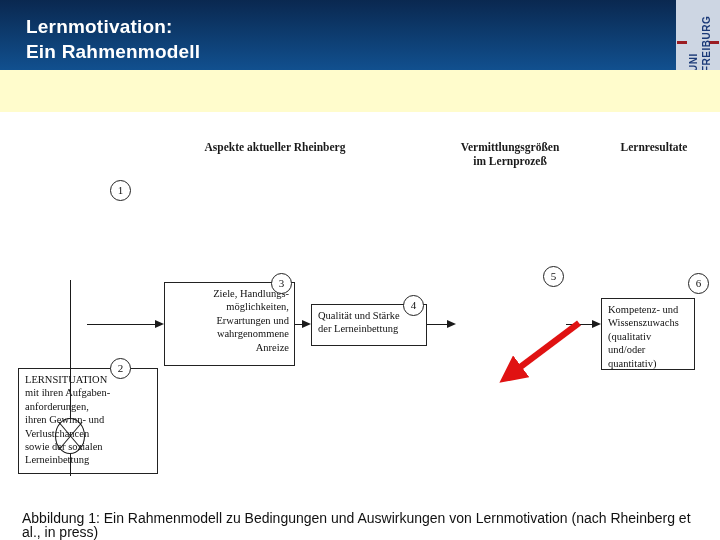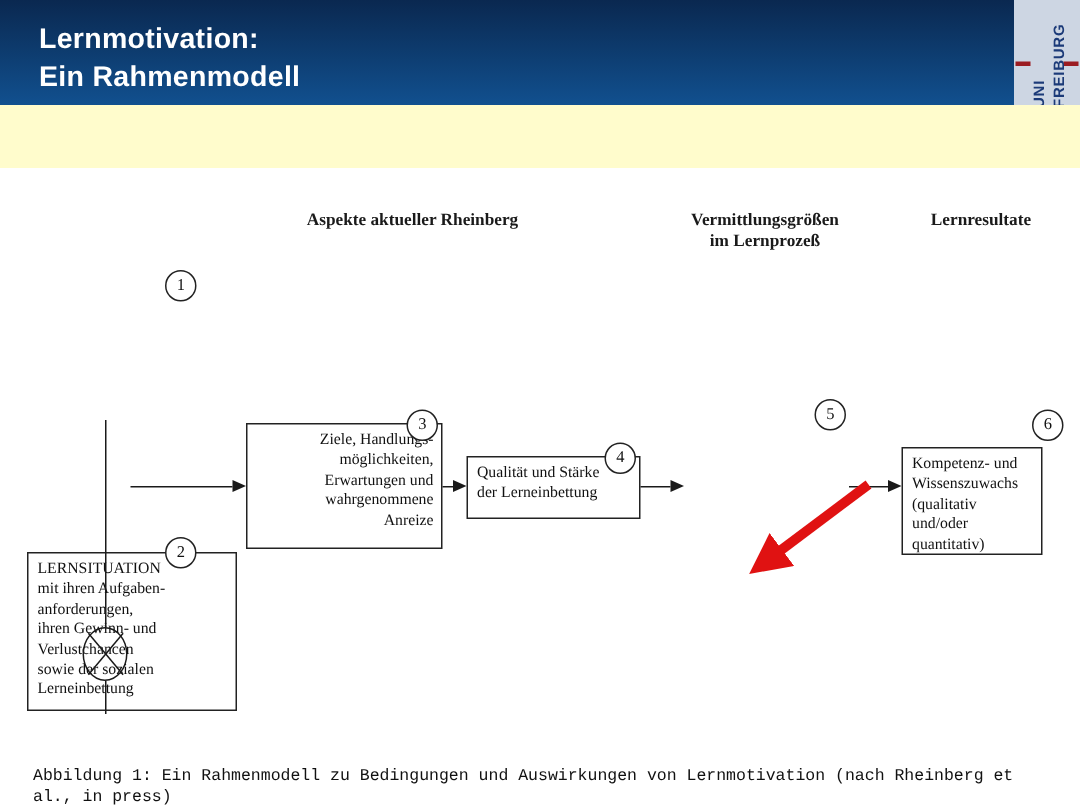--- a/index.html
+++ b/index.html
@@ -159,22 +159,22 @@
     position: absolute;
     left: 495px; top: 205px;
     width: 95px; height: 75px;
     pointer-events: none;
   }
 
   #figure-caption {
     position: absolute;
     left: 22px; top: 399px;
     width: 680px;
-    font-family: Liberation Mono, monospace;
-    font-size: 11px;
+    font-family: Liberation Sans, sans-serif;
+    font-size: 14px;
     color: #111111;
     line-height: 14px;
   }
 </style>
 </head>
 <body>
 
 <div id="header-band"></div>
 
 <div id="header-title">Lernmotivation:

